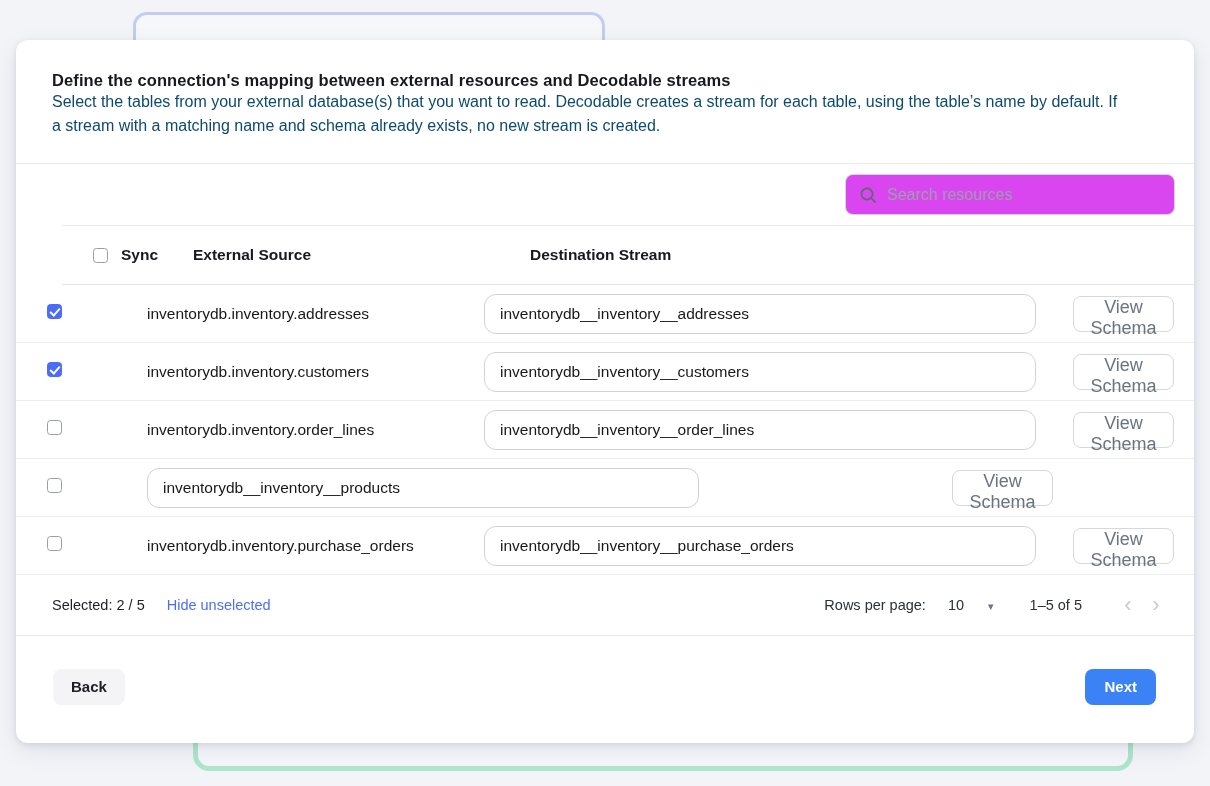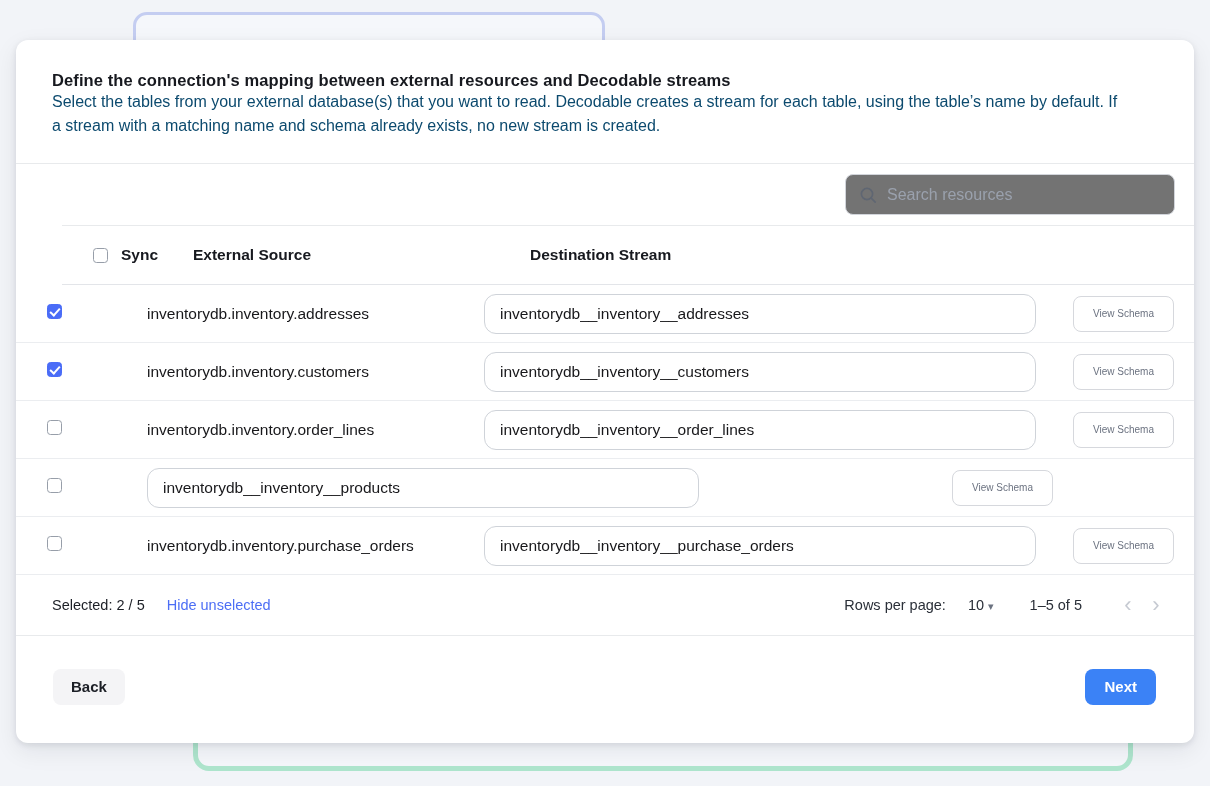--- a/index.html
+++ b/index.html
@@ -37,21 +37,21 @@
     max-width:1076px;
   }
 
   .divider { border-top:1px solid #e8eaec; }
 
   .search-row {
     height:61px; display:flex; align-items:center; justify-content:flex-end;
     padding-right:19px;
   }
   .search-box {
-    width:330px; height:41px; background:#737373;
+    width:330px; height:41px; background:#d946ef;
     border:1px solid #d2d5db; border-radius:8px;
     display:flex; align-items:center; padding:0 13px 0 13px; gap:10px;justify-content:flex-end;
   }
   .search-box svg { flex:0 0 auto; display:block; }
   .search-box input {
     border:none; outline:none; flex:1; font-size:16px;
     font-family:inherit; color:#1b1f2a; background:transparent;
   }
   .search-box input::placeholder { color:#9aa1ad; }
 
@@ -83,34 +83,34 @@
   }
 
   .dest-input {
     width:552px; height:40px; border:1px solid #cfd3d9; border-radius:12px;
     padding:0 15px; font-size:15.5px; font-family:inherit; color:#18181b;
     outline:none; background:#fff;
   }
   .schema-btn {
     height:36px; width:101px; background:#fff;
     border:1px solid #d6d8dd; border-radius:8px;
-    font-size:10px; font-family:inherit; color:#6b7280; cursor:pointer;
+    font-size:18px; font-family:inherit; color:#6b7280; cursor:pointer;
     justify-self:end;
   }
 
   .pagination-row {
     height:60px; display:flex; align-items:center; justify-content:space-between;
     padding:0 24px 0 36px;
   }
   .pag-left { display:flex; align-items:center; gap:22px; font-size:14.5px; }
   .selected-label { color:#1c1f26; }
   .hide-link { color:#4c6ef5; cursor:pointer; text-decoration:none; }
   .pag-right { display:flex; align-items:center; font-size:14.5px; color:#2a2f38; }
   .rpp-label { margin-right:22px; }
-  .rpp-select { display:flex; align-items:center; gap:4px; cursor:pointer; margin-right:36px; }
+  .rpp-select { display:flex; align-items:center; gap:24px; cursor:pointer; margin-right:36px; }
   .caret { font-size:11px; color:#6b7280; transform:translateY(1px); }
   .range-label { margin-right:32px; }
   .chev {
     width:28px; height:28px; border:none; background:transparent;
     font-size:22px; line-height:26px; color:#c6cad2; cursor:default;
     font-family:inherit; padding:0;
   }
 
   .footer {
     flex:1; display:flex; align-items:center; justify-content:space-between;

